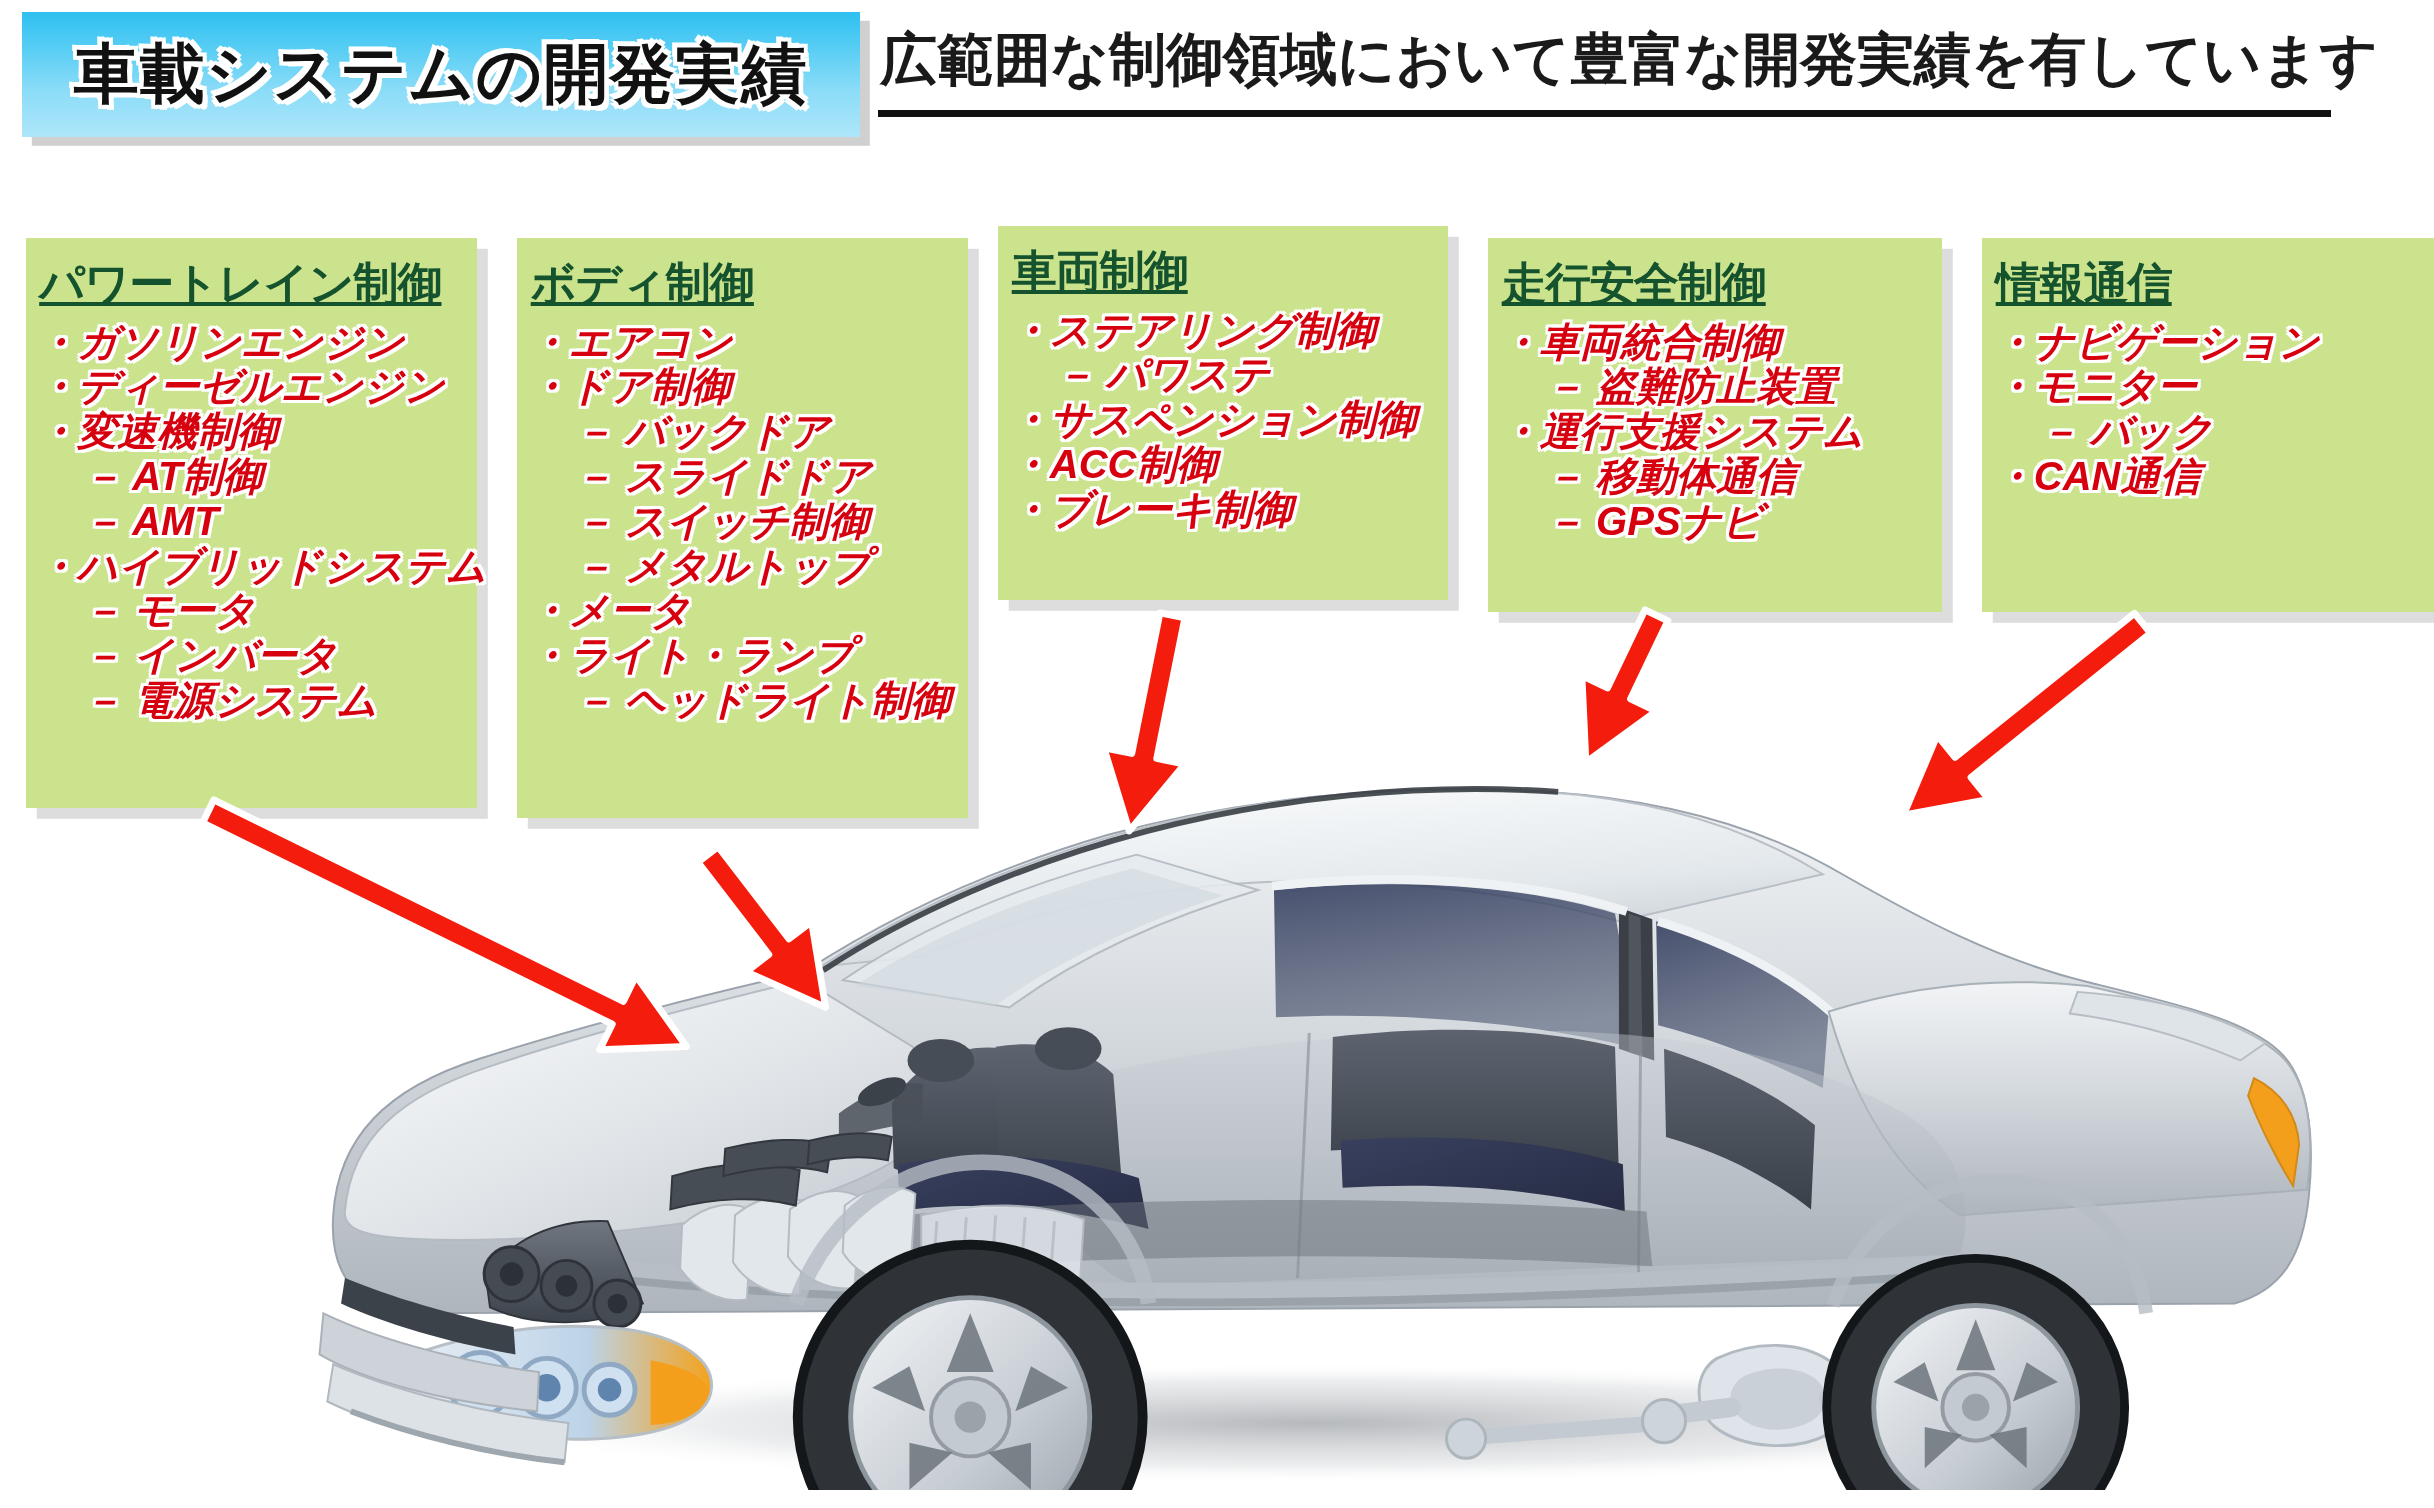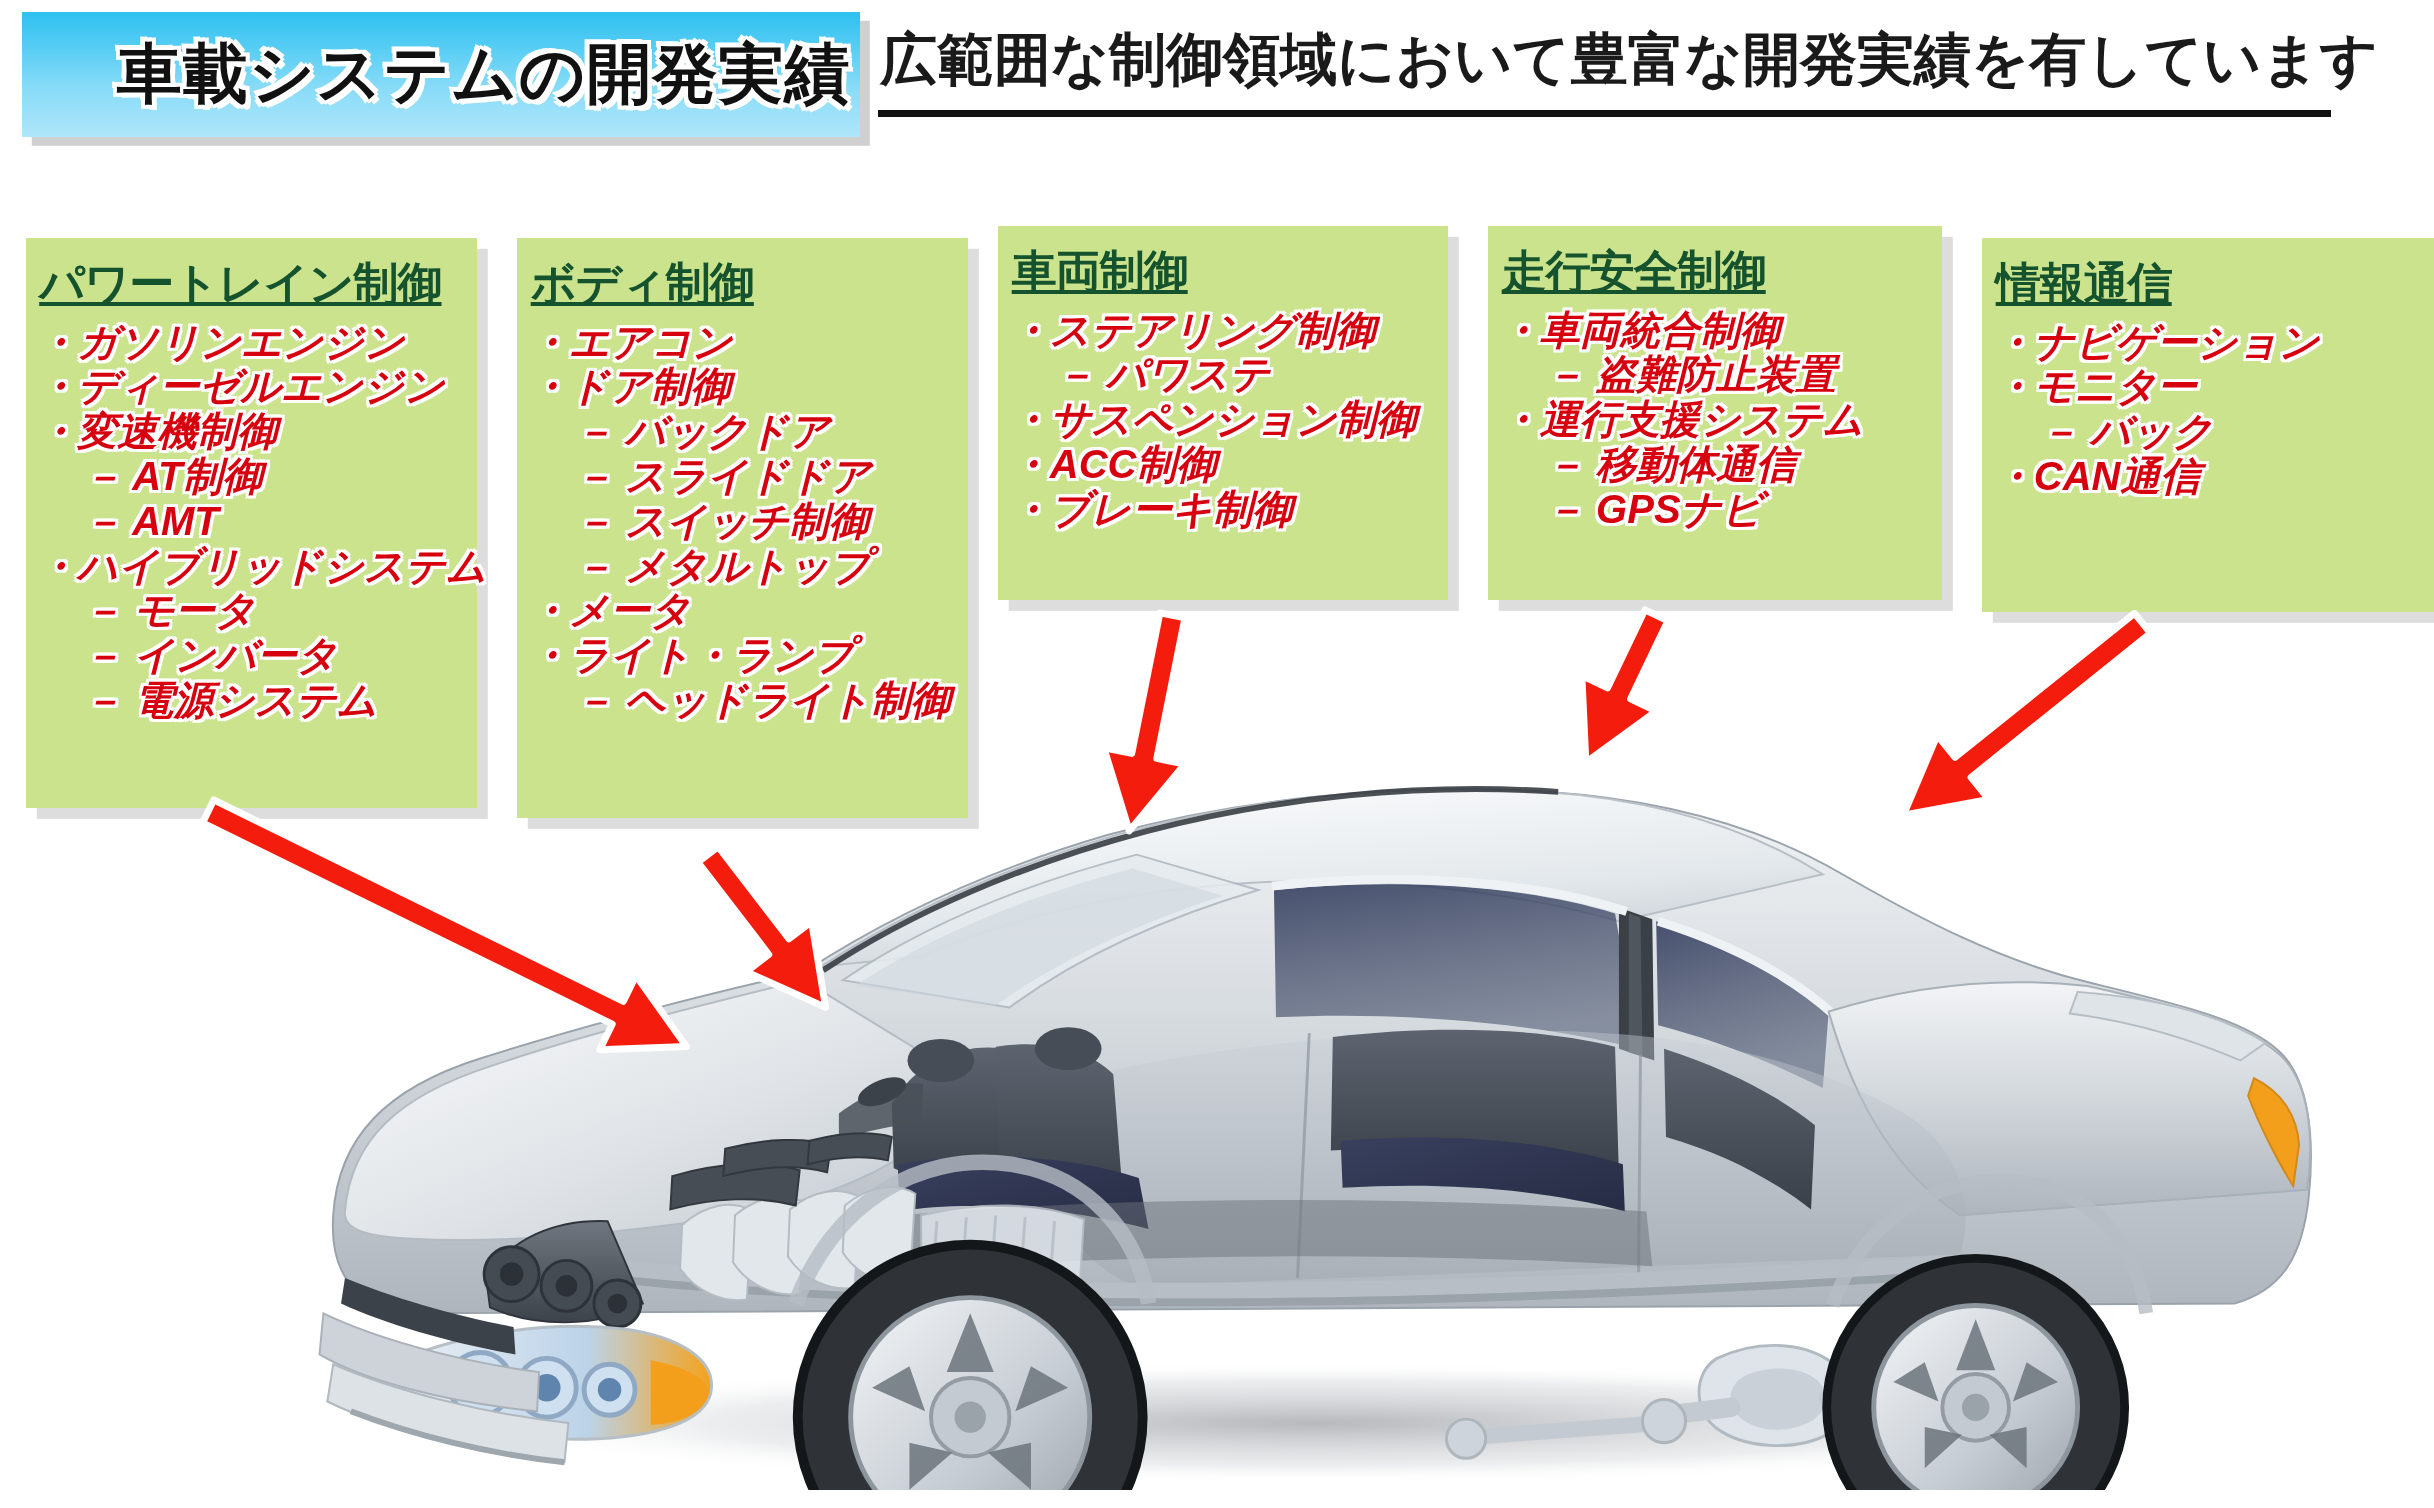--- a/index.html
+++ b/index.html
@@ -18,21 +18,20 @@
   }
   #title-text{
     position:absolute;left:0;top:0;width:838px;height:125px;
     display:flex;align-items:center;justify-content:center;
     font-size:65px;font-weight:bold;color:#111;letter-spacing:1px;
     text-shadow:
       -3.9px -3.9px 0 #fff, 3.9px -3.9px 0 #fff, -3.9px 3.9px 0 #fff, 3.9px 3.9px 0 #fff,
       -3.9px 0 0 #fff, 3.9px 0 0 #fff, 0 -3.9px 0 #fff, 0 3.9px 0 #fff,
       -4.9px -4.9px 0 #fff, 4.9px 4.9px 0 #fff;
     white-space:nowrap;
-    padding-left:43px;
   }
   #subtitle{
     position:absolute;left:880px;top:21.6px;
     font-size:57px;font-weight:bold;color:#1a1a1a;white-space:nowrap;
   }
   #subtitle-rule{
     position:absolute;left:878px;top:110px;width:1453px;height:6.9px;background:#111;
   }
 
   
@@ -52,21 +51,21 @@
     text-shadow:
       -2.9px -2.9px 0 #fff, 2.9px -2.9px 0 #fff, -2.9px 2.9px 0 #fff, 2.9px 2.9px 0 #fff,
       -2.9px 0 0 #fff, 2.9px 0 0 #fff, 0 -2.9px 0 #fff, 0 2.9px 0 #fff;
     font-style: italic;
   }
   .cat-item.sub{margin-left:57px;}
 
   #box-powertrain{left:25.5px;  top:238px; width:451px; height:276px;}
   #box-body      {left:517px; top:238px; width:451px; height:286px;}
   #box-vehicle   {left:998px;top:226px; width:450px; height:150px;}
-  #box-safety    {left:1488px;top:226px; width:454px; height:150px;}
+  #box-safety    {left:1488px;top:238px; width:454px; height:150px;}
   #box-info      {left:1982px;top:238px; width:453px; height:150px;}
 
   
   #box-powertrain{height:570px;}
   #box-body      {height:580px;}
   #box-vehicle   {height:374px;}
   #box-safety    {height:374px;}
   #box-info      {height:374px;}
 
   

